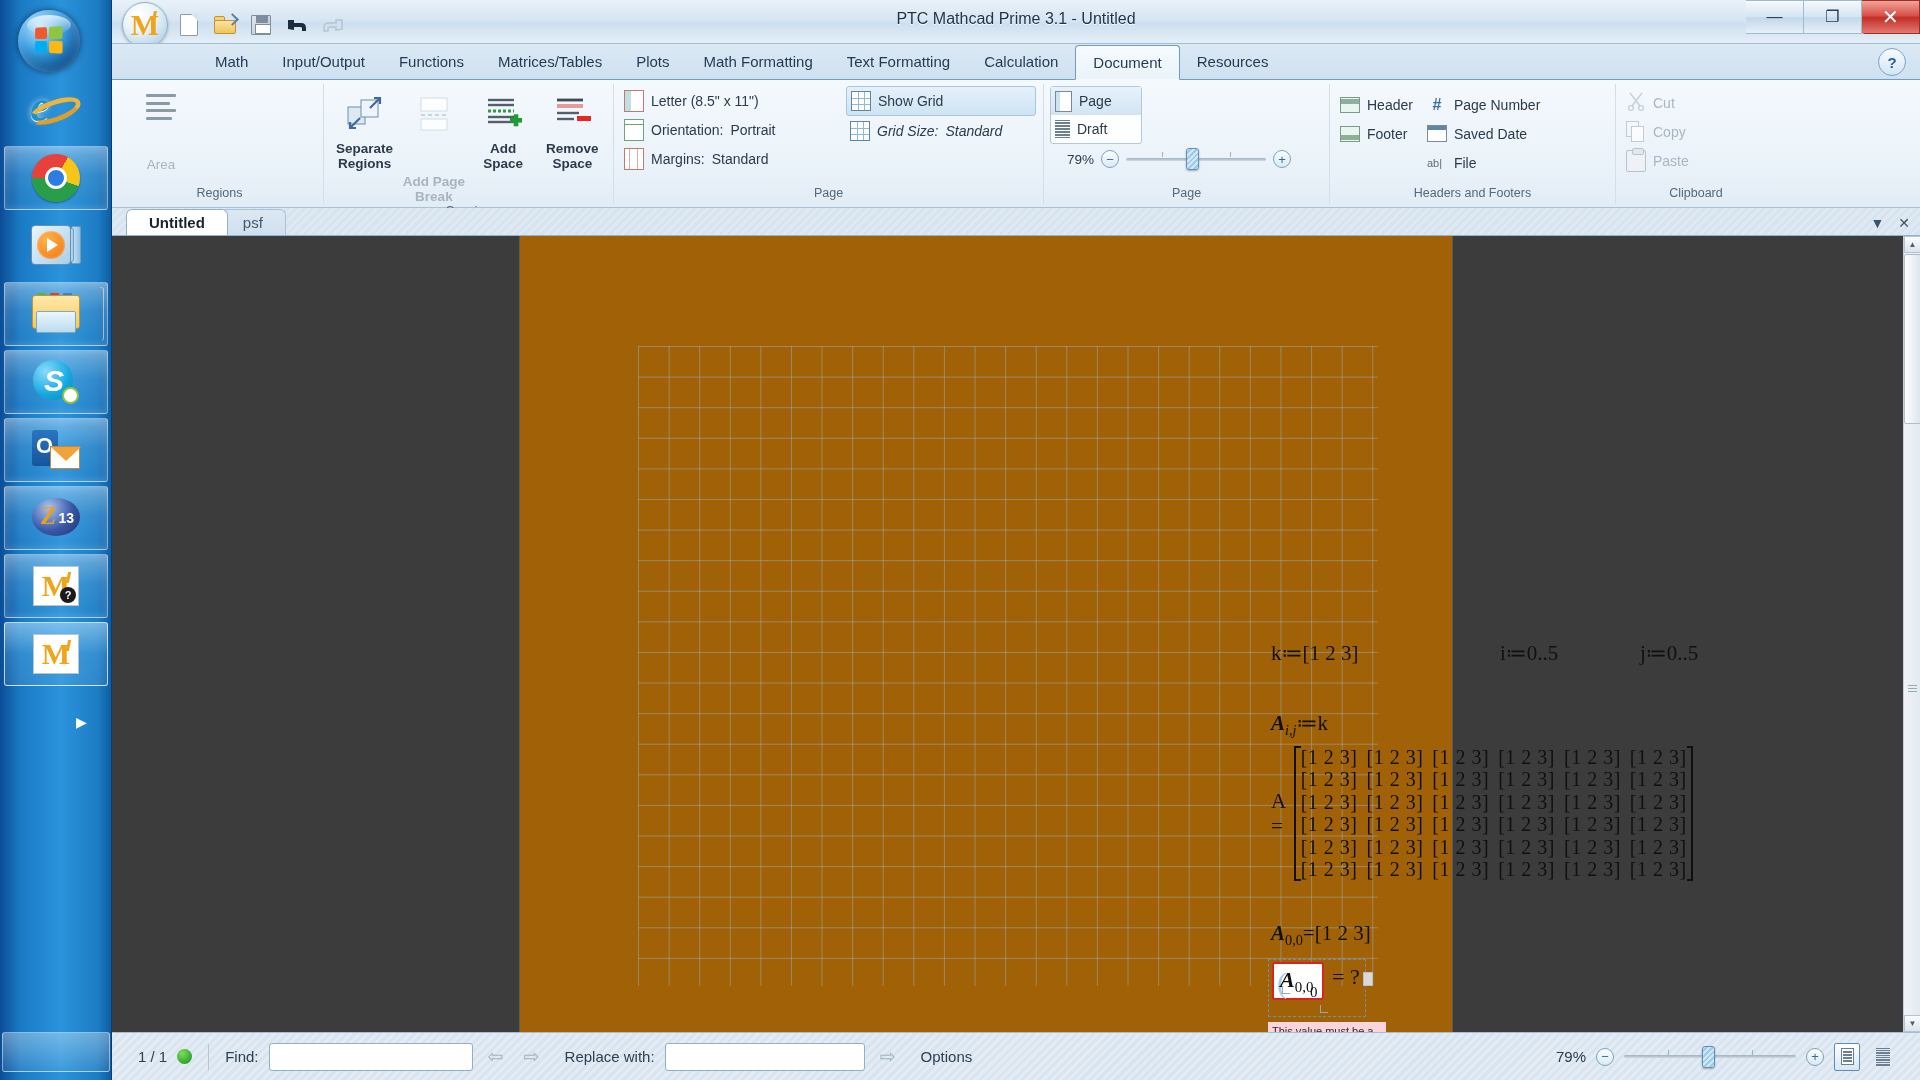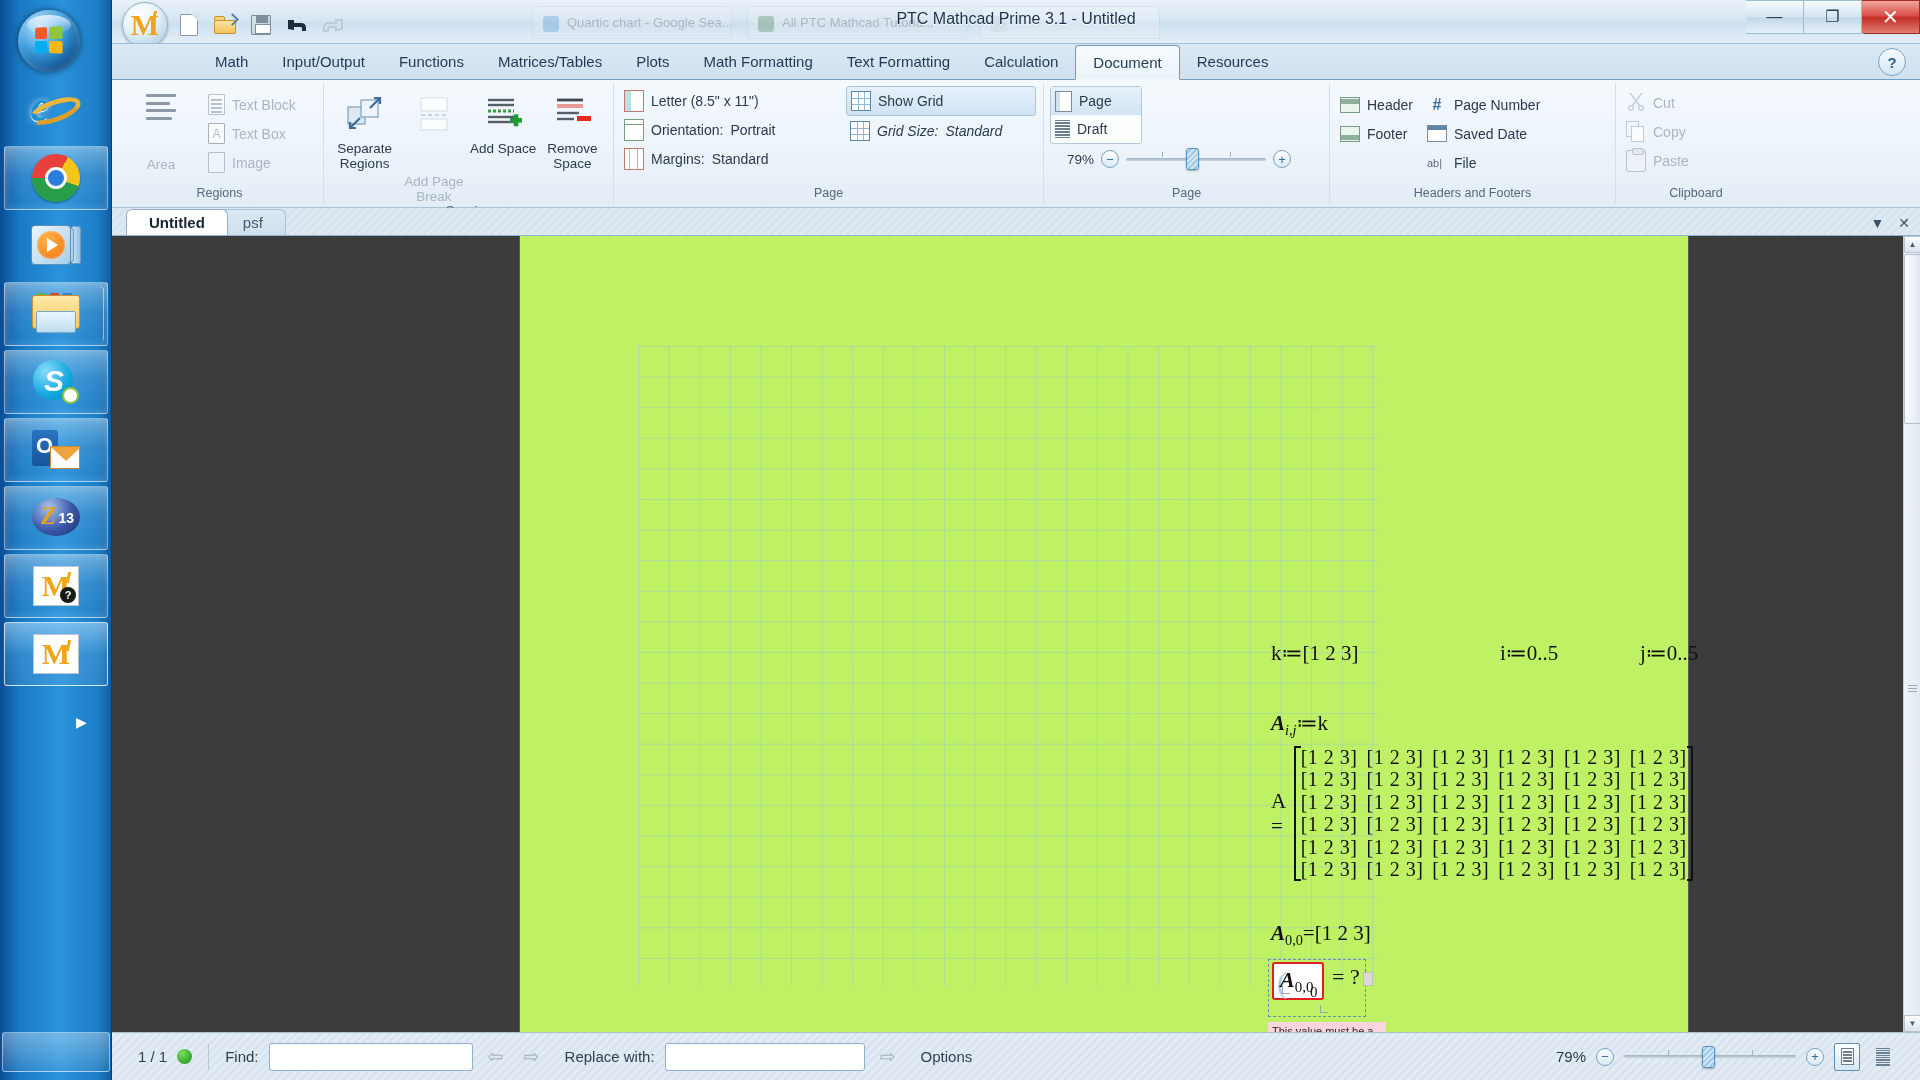--- a/index.html
+++ b/index.html
@@ -269,22 +269,22 @@
      border:1px solid #a9c3d8;border-bottom:none;border-radius:6px 6px 0 0;margin-right:-8px;
      background:linear-gradient(to bottom,#dbe8f3,#cfe0ee);}
   .dtab.active{background:#ffffff;color:#16242f;font-weight:bold;z-index:2;border-color:#93b3cc;}
   #doctab-ctrls{position:absolute;right:10px;bottom:4px;display:flex;gap:14px;color:#3a546b;font-size:14px;}
 
   
   #canvas{
     flex:1;position:relative;background:#3c3c3c;overflow:hidden;
   }
   #page{
-    position:absolute;left:408px;top:0;width:1168px;height:100%;
-    background:#bef264;
+    position:absolute;left:408px;top:0;width:932px;height:100%;
+    background:#a16207;
     box-shadow:0 0 0 1px #5a5a5a;
   }
   #grid{
     position:absolute;left:118px;top:110px;width:740px;height:640px;
     background-image:
       linear-gradient(to right,rgba(150,190,225,.42) 1px,transparent 1px),
       linear-gradient(to bottom,rgba(150,190,225,.42) 1px,transparent 1px);
     background-size:30.6px 30.6px;
   }
   .math{font-family:"Liberation Serif",serif;color:#101010;}
@@ -445,33 +445,20 @@
 
   <div id="showdesk"></div>
 </div>
 
 <div id="desktop"></div>
 
 <div id="app">
 
   <div id="titlebar">
 
-    <div class="ghost" style="left:420px;width:640px;">
-      <div class="gt" style="left:0;width:200px;">
-        <span class="favi" style="background:#4a90d9;"></span>
-        <span>Quartic chart - Google Sea...</span>
-      </div>
-      <div class="gt" style="left:215px;width:220px;">
-        <span class="favi" style="background:#3f7f3f;"></span>
-        <span>All PTC Mathcad Tutoria...</span>
-      </div>
-      <div class="gt" style="left:448px;width:180px;background:linear-gradient(to bottom,#fafcfe,#eaf0f5);">
-        <span class="favi" style="background:#d8d8d8;"></span>
-      </div>
-    </div>
 
     <div id="qat">
       <div class="mcad-orb">
         <span class="m">M</span>
           <span class="tick"></span>
       </div>
       <div class="qbtn">
           <span class="icn-new"></span>
         </div>
       <div class="qbtn">
@@ -537,45 +524,26 @@
       <div class="inner">
         <div class="bigbtn dis">
           <span class="lines" style="position:relative;">
             <i style="width:30px"></i>
               <i style="width:24px"></i>
               <i style="width:30px"></i>
               <i style="width:26px"></i>
           </span>
           <span class="lbl">Area</span>
         </div>
-        <div style="display:flex;flex-direction:column;margin-left:4px;">
-          <div class="smallrow dis">
-            <span class="doc-ic" style="opacity:.55">
-                <i style="top:4px"></i>
-                <i style="top:8px"></i>
-                <i style="top:12px"></i>
-                <i style="top:16px"></i>
-              </span>
-            <span>Text Block</span>
-          </div>
-          <div class="smallrow dis">
-            <span class="doc-ic" style="display:flex;align-items:center;justify-content:center;font-size:12px;color:#9aa8b5;opacity:.7">A</span>
-            <span>Text Box</span>
-          </div>
-          <div class="smallrow dis">
-            <span class="doc-ic" style="opacity:.55;background:#f2f6f9"></span>
-            <span>Image</span>
-          </div>
-        </div>
       </div>
       <div class="glabel">Regions</div>
     </div>
 
     <div class="rgroup" style="width:290px">
-      <div class="inner" style="justify-content:flex-start;">
+      <div class="inner" style="justify-content:flex-start;font-weight:bold;">
         <div class="bigbtn">
           <span>
             <svg width="42" height="40" viewBox="0 0 42 40">
               <rect x="4" y="13" width="17" height="17" fill="#dde8f1" stroke="#6d8fad"></rect>
               <rect x="17" y="6" width="17" height="17" fill="#eef4f9" stroke="#6d8fad"></rect>
               <path d="M26 14 L36 4 M30 4 L36 4 L36 10" stroke="#3c6d9e" stroke-width="2.2" fill="none"></path>
               <path d="M16 24 L6 34 M12 34 L6 34 L6 28" stroke="#3c6d9e" stroke-width="2.2" fill="none"></path>
             </svg>
           </span>
           <span class="lbl">Separate Regions</span>

